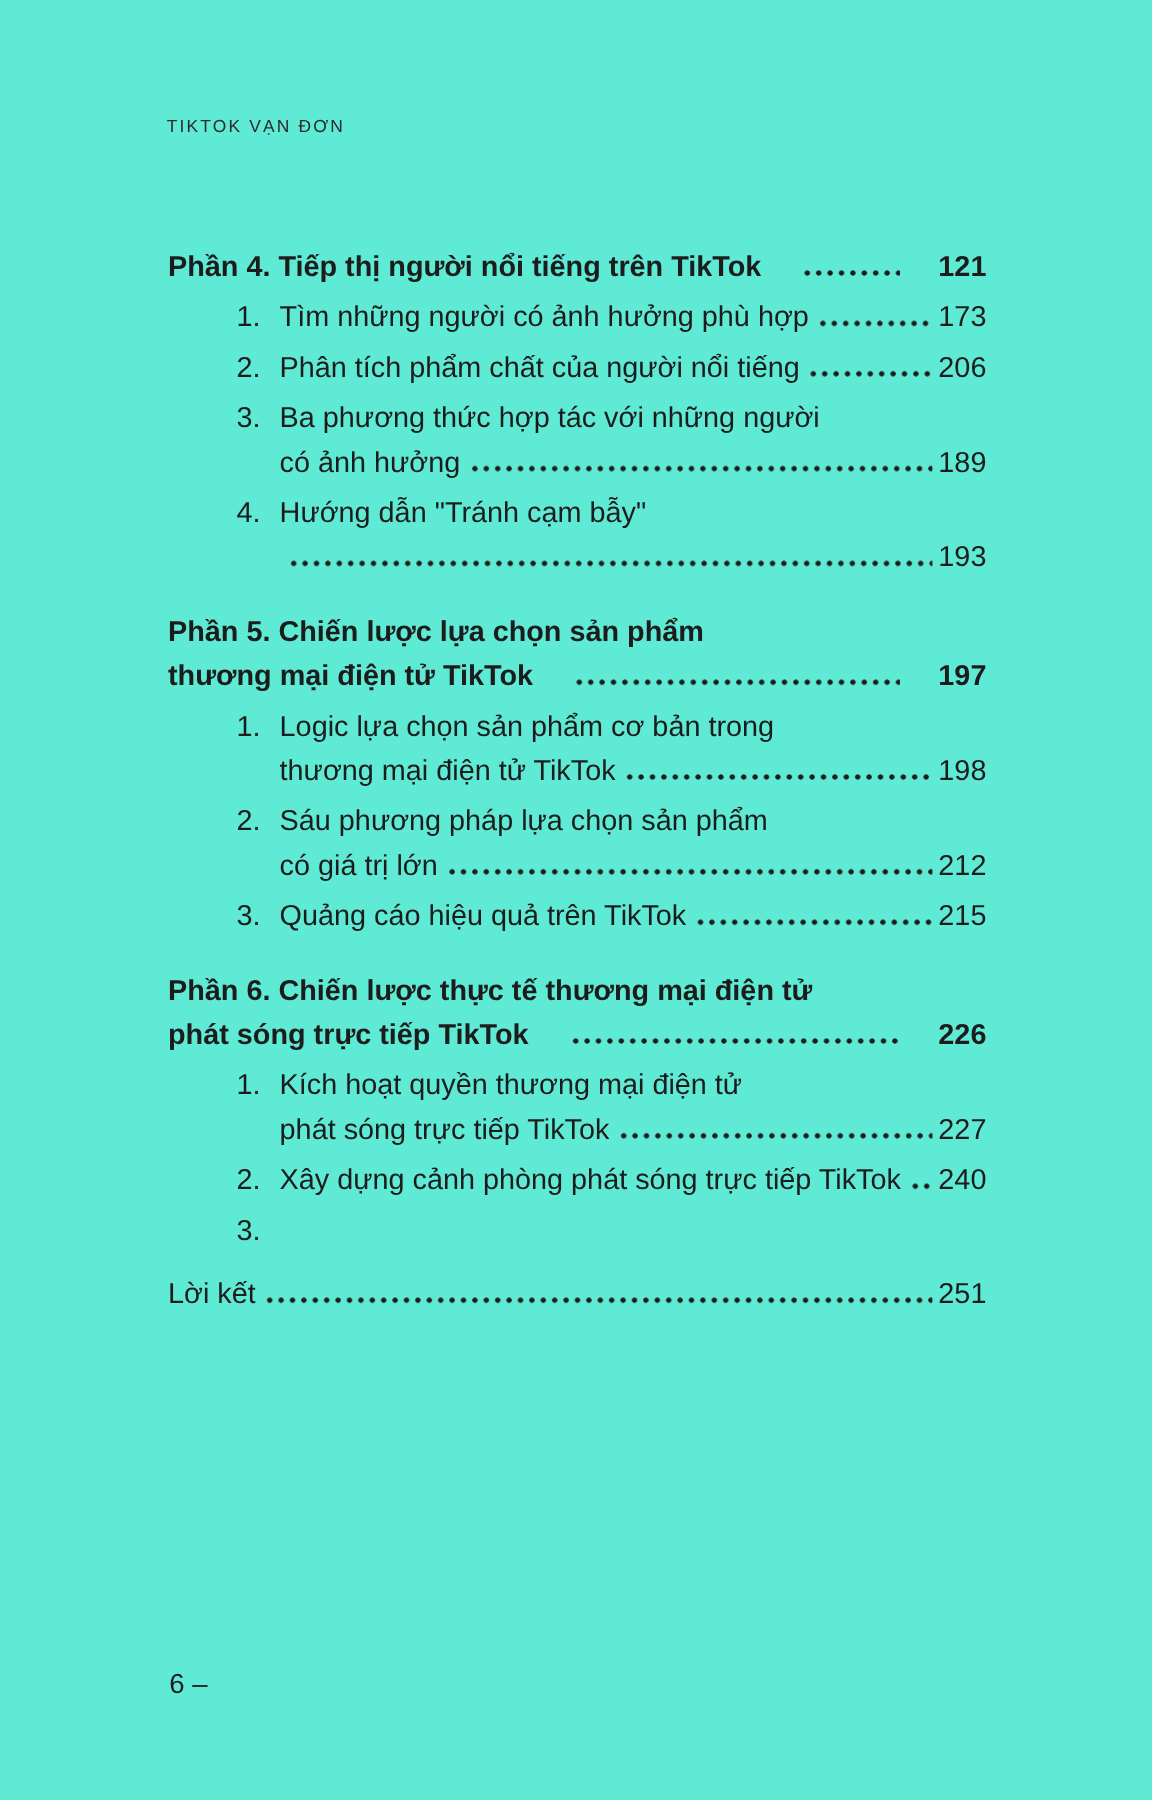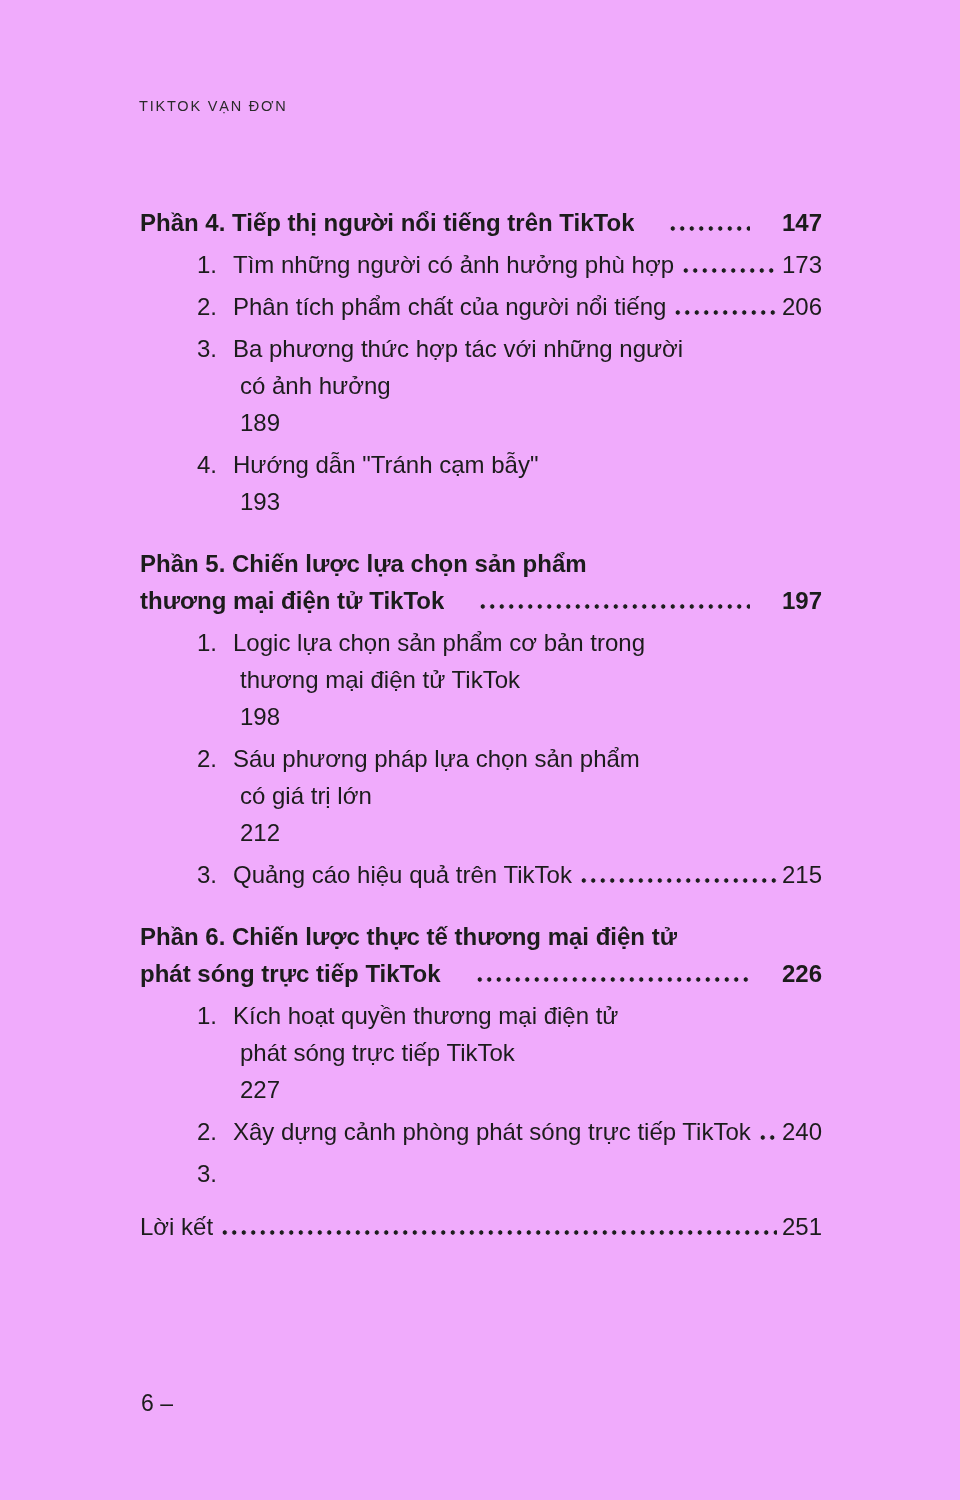--- a/index.html
+++ b/index.html
@@ -4,21 +4,21 @@
 <style>
   html, body {
     margin: 0;
     padding: 0;
     background: #ffffff;
   }
   .page {
     position: relative;
     width: 960px;
     height: 1500px;
-    background: #f0abfc;
+    background: #5eead4;
     overflow: hidden;
     font-family: "Liberation Sans", sans-serif;
     color: #1c1c1c;
   }
   .running-head {
     position: absolute;
     left: 139px;
     top: 98px;
     font-size: 14.5px;
     letter-spacing: 1.8px;
@@ -39,21 +39,21 @@
   .section .line { font-weight: 700; gap: 27px; }
   .closing .line { font-weight: 400; margin-top: 16px; }
   .line {
     display: flex;
     align-items: baseline;
     line-height: 37px;
     padding-left: 57px;
     white-space: nowrap;
   }
   .section .line, .closing .line { padding-left: 0; }
-  .item .line.cont { padding-left: 93px; flex-direction: column; }
+  .item .line.cont { padding-left: 93px; }
   .num {
     flex: 0 0 36px;
   }
   .txt {
     flex: 0 1 auto;
     overflow: hidden;
   }
   .leader {
     flex: 1 1 0;
     min-width: 10px;
@@ -81,21 +81,21 @@
 <body>
 
 <div class="page">
   <div class="running-head">TIKTOK VẠN ĐƠN</div>
 
   <div class="toc" id="toc">
       <div class="entry section">
         <div class="line">
           <span class="txt">Phần 4. Tiếp thị người nổi tiếng trên TikTok</span>
           <span class="leader"></span>
-          <span class="pg">147</span>
+          <span class="pg">121</span>
         </div>
       </div>
       <div class="entry item">
         <div class="line">
           <span class="num">1.</span>
           <span class="txt">Tìm những người có ảnh hưởng phù hợp</span>
           <span class="leader"></span>
           <span class="pg">173</span>
         </div>
       </div>

